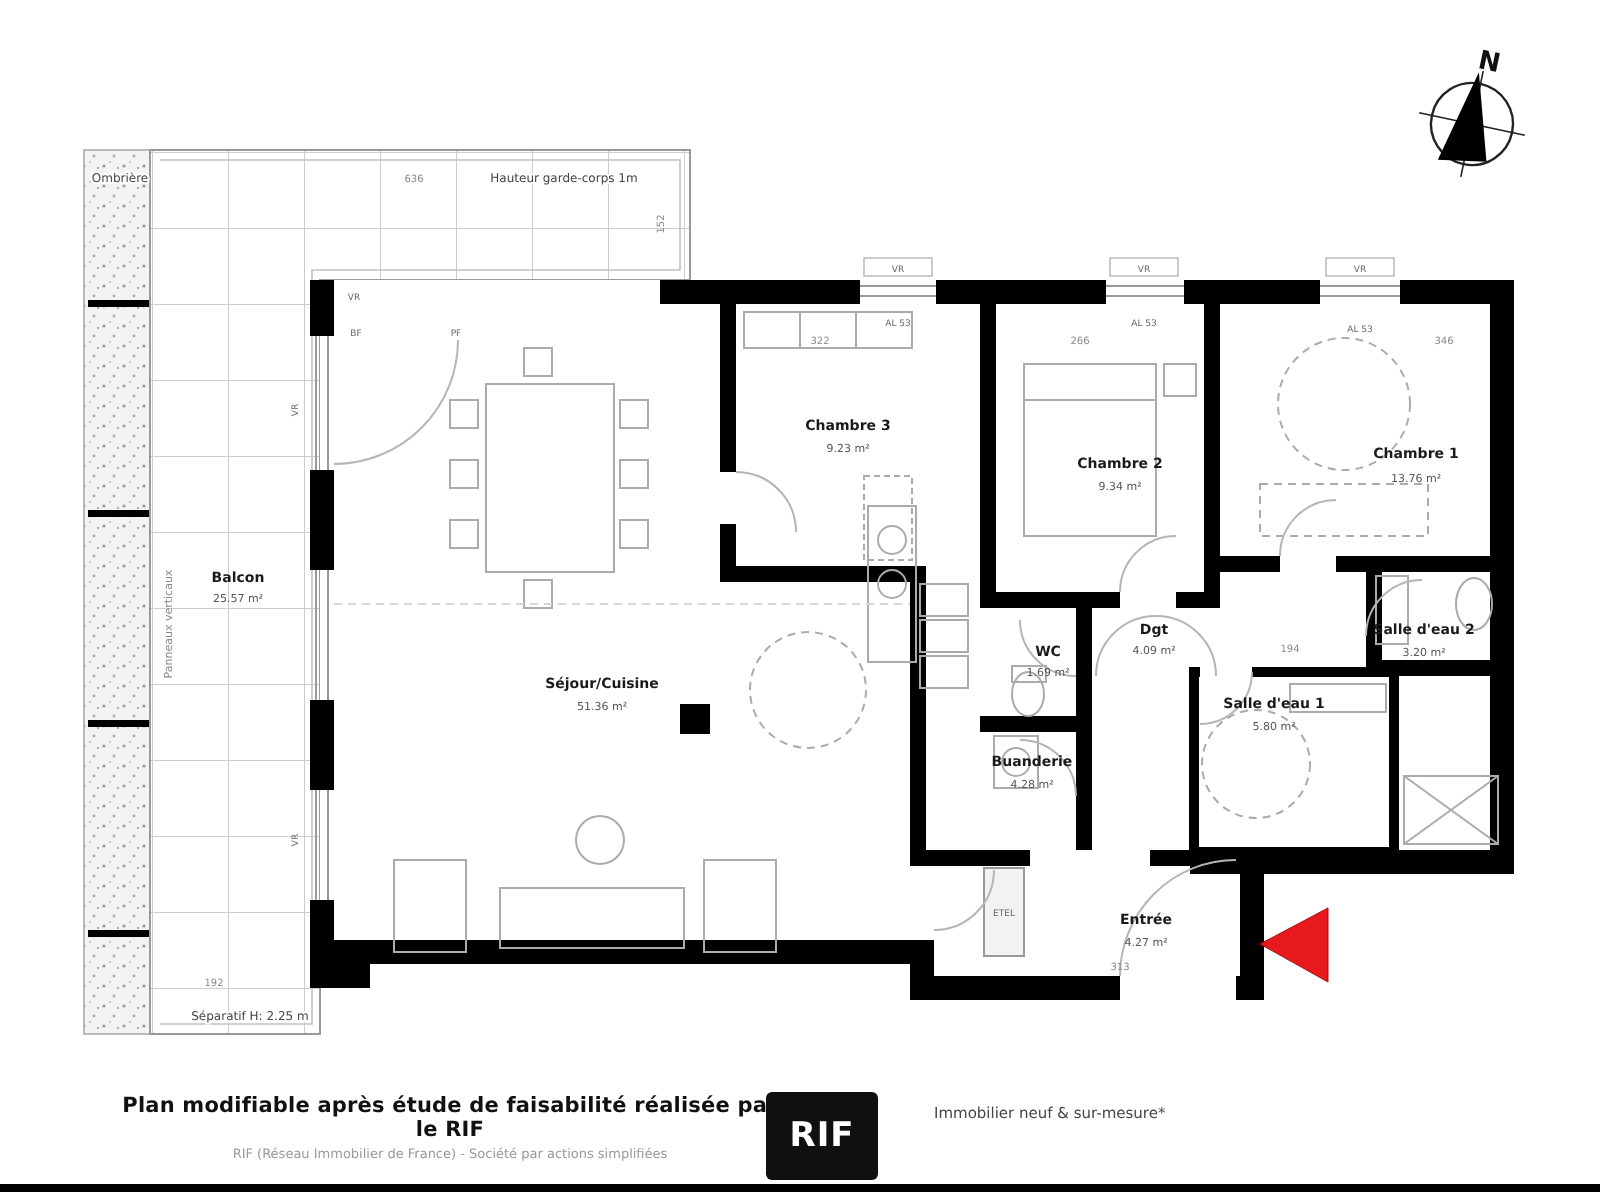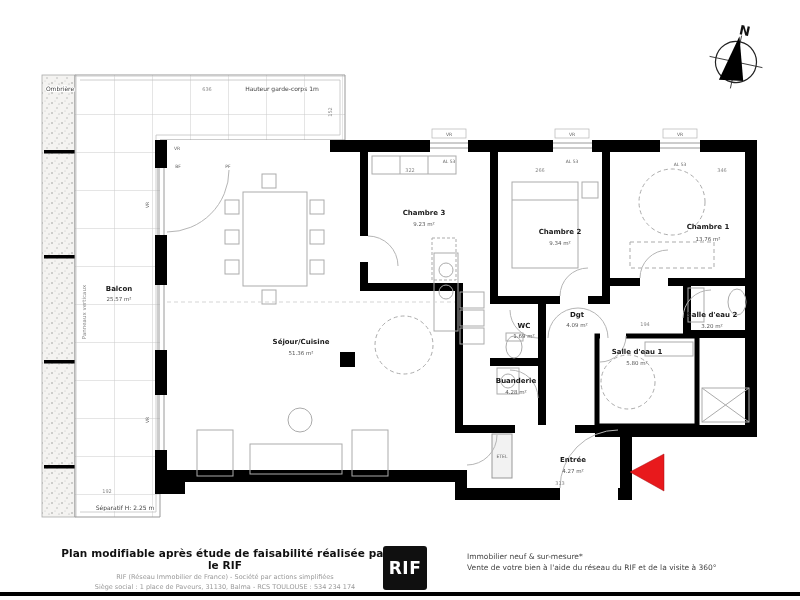--- a/index.html
+++ b/index.html
@@ -15,21 +15,21 @@
   .dim  { font-size:5px; fill:#8a8a8a; text-anchor:middle; }
   .anno { font-size:6px; fill:#444; text-anchor:middle; paint-order:stroke; stroke:#ffffff; stroke-width:2px; }
   .winlbl { font-size:4.5px; fill:#666; text-anchor:middle; }
   .north-label { font-size:13px; font-weight:bold; fill:#111; text-anchor:middle; }
 
   .footer { position:absolute; left:0; top:540px; width:800px; height:56px; background:#fff; }
   .footer-left { position:absolute; left:55px; top:7px; width:340px; text-align:center; }
   .disclaimer { font-size:10.5px; font-weight:bold; color:#111; letter-spacing:0.1px; }
   .company { font-size:6.5px; color:#999; margin-top:2px; }
   .rif-logo {
-    position:absolute; left:383px; top:6px; width:44px; height:44px; background:#101010;
+    position:absolute; left:383px; top:6px; width:56px; height:44px; background:#101010;
     color:#fff; font-weight:bold; font-size:17px; display:flex; align-items:center;
     justify-content:center; border-radius:3px; letter-spacing:0.5px;
   }
   .footer-right { position:absolute; left:467px; top:11px; width:260px; font-size:7.5px; color:#444; line-height:11px; }
   .bottom-bar { position:absolute; left:0; bottom:0; width:800px; height:4px; background:#000; }
 </style>
 </head>
 <body>
 
 <div class="sheet">
@@ -246,25 +246,23 @@
       </g>
     </g>
 
     <polygon points="630,472 664,454 664,491" fill="#e8191c" stroke="#a50f12" stroke-width="0.5"></polygon>
   </svg>
 
   <div class="footer">
     <div class="footer-left">
       <div class="disclaimer">Plan modifiable après étude de faisabilité réalisée par le RIF</div>
       <div class="company">RIF (Réseau Immobilier de France) - Société par actions simplifiées</div>
-      <div class="company">Siège social : 1 place de Paveurs, 31130, Balma - RCS TOULOUSE : 534 234 174</div>
     </div>
     <div class="rif-logo">
       <span>RIF</span>
     </div>
     <div class="footer-right">
       <div>Immobilier neuf &amp; sur-mesure*</div>
-      <div>Vente de votre bien à l'aide du réseau du RIF et de la visite à 360°</div>
     </div>
     <div class="bottom-bar"></div>
   </div>
 
 </div>
 
 </body></html>

